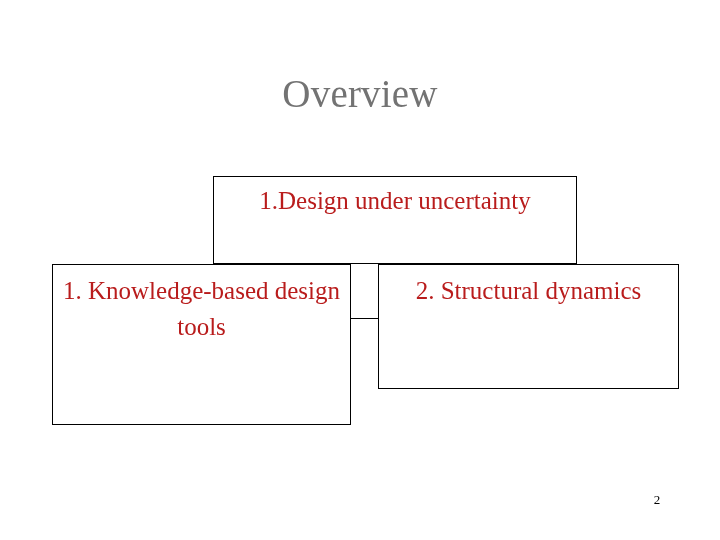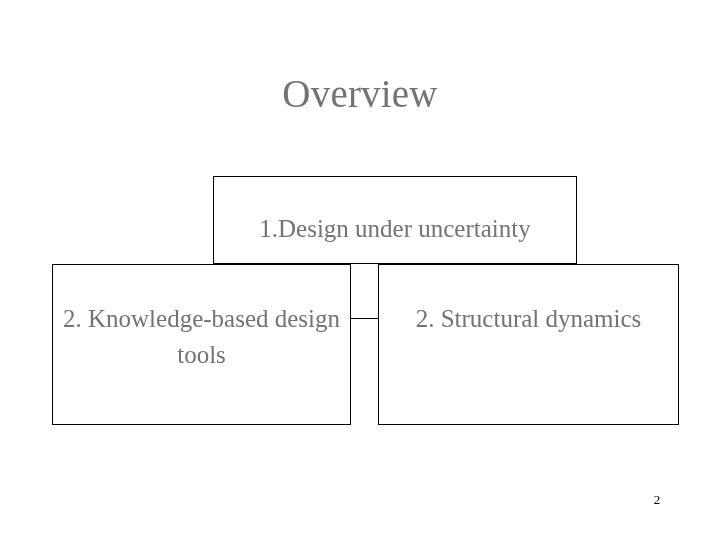--- a/index.html
+++ b/index.html
@@ -43,23 +43,22 @@
     background: transparent;
   }
   .box-text {
     position: absolute;
     left: 0;
     width: 100%;
     box-sizing: border-box;
     text-align: center;
     font-size: 25px;
     line-height: 36px;
-    color: #737373;
+    color: #b91c1c;
     padding: 0 4px;
-    margin-top: 28px;
   }
 
   
   #box-design {
     left: 213px;
     top: 176px;
     width: 364px;
     height: 88px;
   }
   #box-design .box-text {
@@ -76,21 +75,21 @@
   }
   #box-knowledge .box-text {
     top: 8px;
   }
 
   
   #box-structural {
     left: 378px;
     top: 264px;
     width: 301px;
-    height: 161px;
+    height: 125px;
   }
   #box-structural .box-text {
     top: 8px;
     white-space: nowrap;
   }
 
   
   #connector-line {
     position: absolute;
     left: 350px;
@@ -117,21 +116,21 @@
 
 <div id="slide">
 
   <div class="slide-title">Overview</div>
 
   <div class="box" id="box-design">
     <div class="box-text">1.Design under uncertainty</div>
   </div>
 
   <div class="box" id="box-knowledge">
-    <div class="box-text">2. Knowledge-based design tools</div>
+    <div class="box-text">1. Knowledge-based design tools</div>
   </div>
 
   <div class="box" id="box-structural">
     <div class="box-text">2. Structural dynamics</div>
   </div>
 
   <div id="connector-line"></div>
 
   <div class="page-number">2</div>
 

